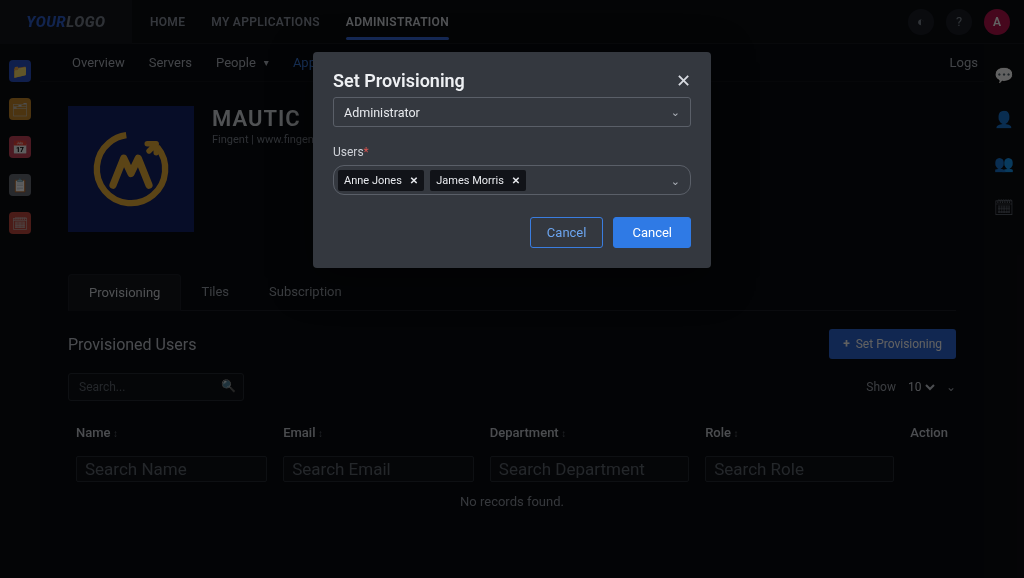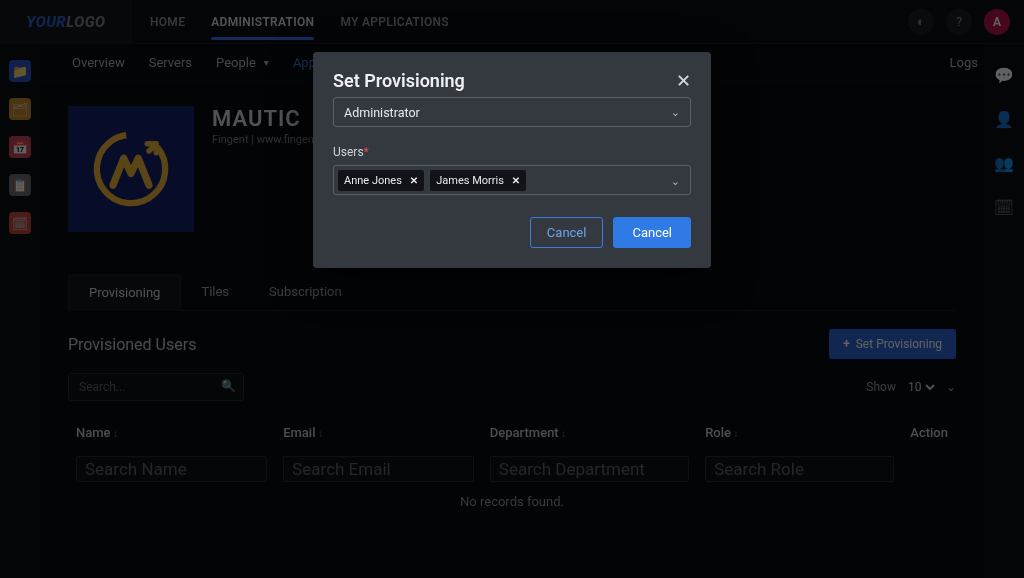--- a/index.html
+++ b/index.html
@@ -69,42 +69,42 @@
   
   .overlay { position: absolute; inset: 0; background: rgba(0,0,0,0.62); display: flex; align-items: flex-start; justify-content: center; }
   .modal { margin-top: 52px; width: 398px; background: #34383f; border-radius: 4px; padding: 18px 20px 20px 20px; box-shadow: 0 10px 40px rgba(0,0,0,0.5); }
   .modal-head { display: flex; align-items: center; }
   .modal-title { font-size: 18px; font-weight: 600; color: #eef0f3; }
   .modal-close { margin-left: auto; color: #d7dae0; font-size: 18px; cursor: pointer; background: none; border: none; line-height: 1; }
   .fld-label { font-size: 12px; color: #d0d3d9; margin-top: 18px; }
   .req { color: #d9534f; }
   .select { margin-top: 6px; height: 30px; border: 1px solid #5a5f68; border-radius: 3px; display: flex; align-items: center; padding: 0 10px; font-size: 12.5px; color: #e7e9ed; position: relative; cursor: pointer; }
   .select .caret { margin-left: auto; color: #aeb3bb; font-size: 11px; }
-  .multi { margin-top: 6px; min-height: 30px; border: 1px solid #5a5f68; border-radius: 3px; display: flex; align-items: center; padding: 3px 28px 3px 4px; gap: 6px; position: relative; cursor: text; }
+  .multi { margin-top: 6px; min-height: 30px; border: 1px solid #5a5f68; border-radius: 11px; display: flex; align-items: center; padding: 3px 28px 3px 4px; gap: 6px; position: relative; cursor: text; }
   .multi .caret { position: absolute; right: 10px; top: 9px; color: #aeb3bb; font-size: 11px; }
   .chip { background: #111318; color: #e8eaee; font-size: 11px; padding: 4px 6px; border-radius: 2px; display: flex; align-items: center; gap: 8px; }
   .chip-x { font-weight: 700; cursor: pointer; font-size: 10px; }
   .modal-actions { display: flex; justify-content: flex-end; gap: 10px; margin-top: 22px; }
   .btn-outline { background: transparent; border: 1px solid #3a7de0; color: #6ca5f0; padding: 7px 16px; font-size: 13px; border-radius: 3px; cursor: pointer; }
   .btn-solid { background: #2f7ae5; border: 1px solid #2f7ae5; color: #fff; padding: 7px 18px; font-size: 13px; border-radius: 3px; cursor: pointer; }
 
   input::placeholder { color: #5f6670; }
 </style>
 </head>
 <body>
 
 <div class="topnav">
   <div class="logo-box">
     <span class="logo-a">YOUR</span>
       <span class="logo-b"> LOGO</span>
   </div>
   <div class="nav-items">
     <div class="nav-item">HOME</div>
+    <div class="nav-item">MY APPLICATIONS</div>
     <div class="nav-item active">ADMINISTRATION</div>
-    <div class="nav-item">MY APPLICATIONS</div>
   </div>
   <div class="topnav-right">
     <div class="circ">◐</div>
     <div class="circ">?</div>
     <div class="avatar">A</div>
   </div>
 </div>
 
 <div class="leftrail">
   <div class="rail-icon ri-1">📁</div>

